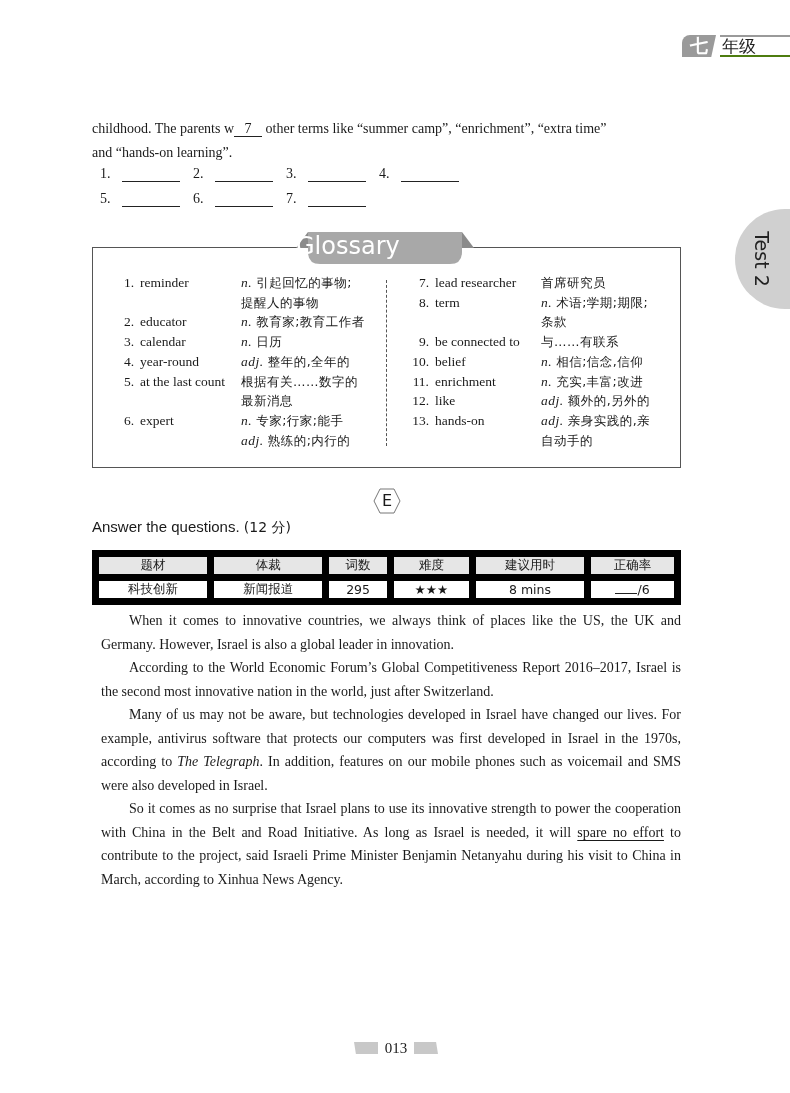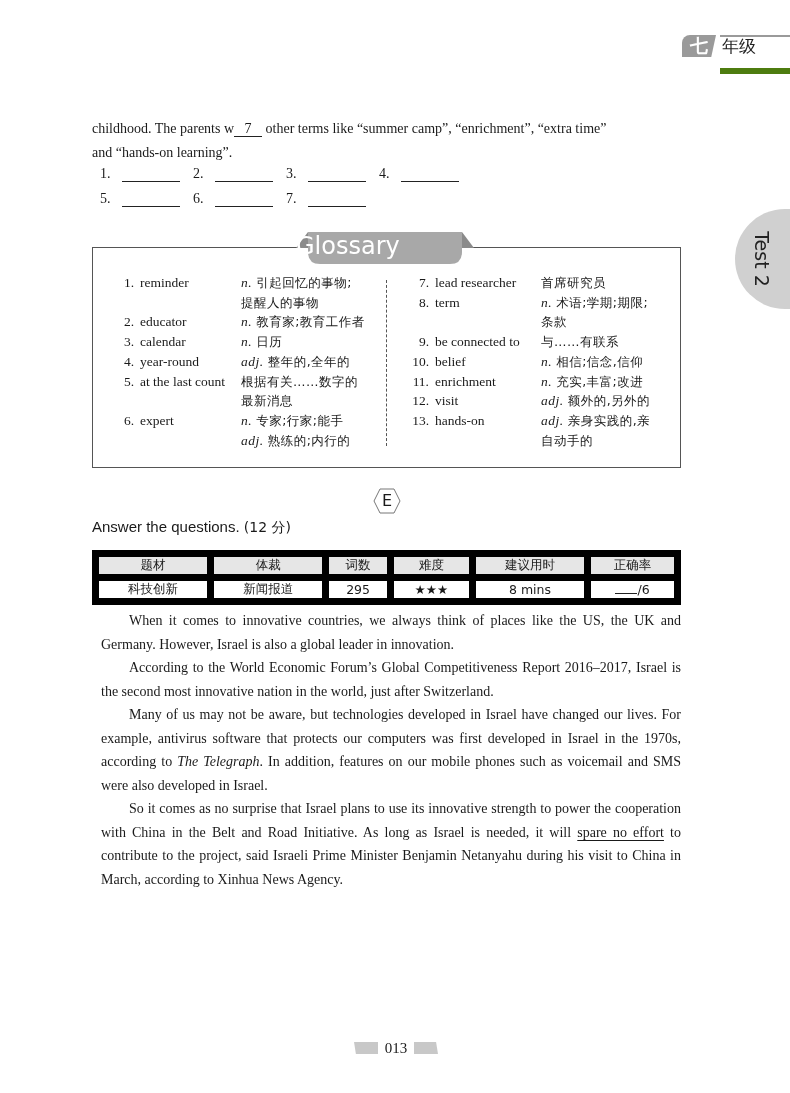--- a/index.html
+++ b/index.html
@@ -2,21 +2,21 @@
 <html><head>
 <meta charset="utf-8">
 <style>
   * { box-sizing: border-box; margin: 0; padding: 0; }
   html, body { width: 790px; height: 1093px; background: #ffffff; overflow: hidden; }
   body { position: relative; font-family: "Liberation Serif", "DejaVu Serif", serif; color: #1a1a1a; }
 
   
   .grade-badge { position: absolute; top: 35px; left: 682px; width: 108px; height: 22px; }
   .grade-badge .num-box { position: absolute; left: 0; top: 0; width: 34px; height: 22px; background: #9a9a9a; border-radius: 8px 0 0 0; color: #fff; font-family: "DejaVu Sans", sans-serif; font-weight: bold; font-size: 18px; line-height: 22px; text-align: center; clip-path: polygon(0 0, 100% 0, 86% 100%, 0 100%); }
-  .grade-badge .label { position: absolute; left: 38px; top: 0; height: 39px; right: 0; border-top: 2px solid #9a9a9a; border-bottom: 6px solid #4d7c0f; font-family: "DejaVu Sans", sans-serif; font-size: 17px; line-height: 18px; padding-left: 2px; color: #222; }
+  .grade-badge .label { position: absolute; left: 38px; top: 0; height: 22px; right: 0; border-top: 2px solid #9a9a9a; border-bottom: 2px solid #4d7c0f; font-family: "DejaVu Sans", sans-serif; font-size: 17px; line-height: 18px; padding-left: 2px; color: #222; }
 
   
   .side-tab { position: absolute; left: 735px; top: 209px; width: 80px; height: 100px; background: #d0d0d0; border-radius: 50px 0 0 50px; }
   .side-tab span { position: absolute; left: 12px; top: 50px; transform: translateY(-50%) rotate(90deg); transform-origin: center; font-family: "DejaVu Sans", sans-serif; font-size: 19px; color: #222; white-space: nowrap; display: block; width: 60px; text-align: center; margin-left: -15px; }
 
   .para { position: absolute; left: 92px; width: 589px; font-size: 14px; line-height: 23.5px; text-align: justify; }
   .inline-blank { display: inline-block; min-width: 28px; text-align: center; border-bottom: 1px solid #222; line-height: 15px; }
 
   .answer-row { position: absolute; left: 100px; font-size: 14px; display: flex; }
   .answer-row .item { width: 93px; display: flex; align-items: flex-end; }
@@ -194,21 +194,21 @@
       <span class="term">belief</span>
       <span class="def"><i>n.</i><span>相信;信念,信仰</span></span>
     </div>
     <div class="g-row">
       <span class="num">11.</span>
       <span class="term">enrichment</span>
       <span class="def"><i>n.</i><span>充实,丰富;改进</span></span>
     </div>
     <div class="g-row">
       <span class="num">12.</span>
-      <span class="term">visit</span>
+      <span class="term">like</span>
       <span class="def"><i>adj.</i><span>额外的,另外的</span></span>
     </div>
     <div class="g-row">
       <span class="num">13.</span>
       <span class="term">hands-on</span>
       <span class="def"><i>adj.</i><span>亲身实践的,亲</span></span>
     </div>
     <div class="g-row">
       <span class="num"></span>
       <span class="term"></span>

